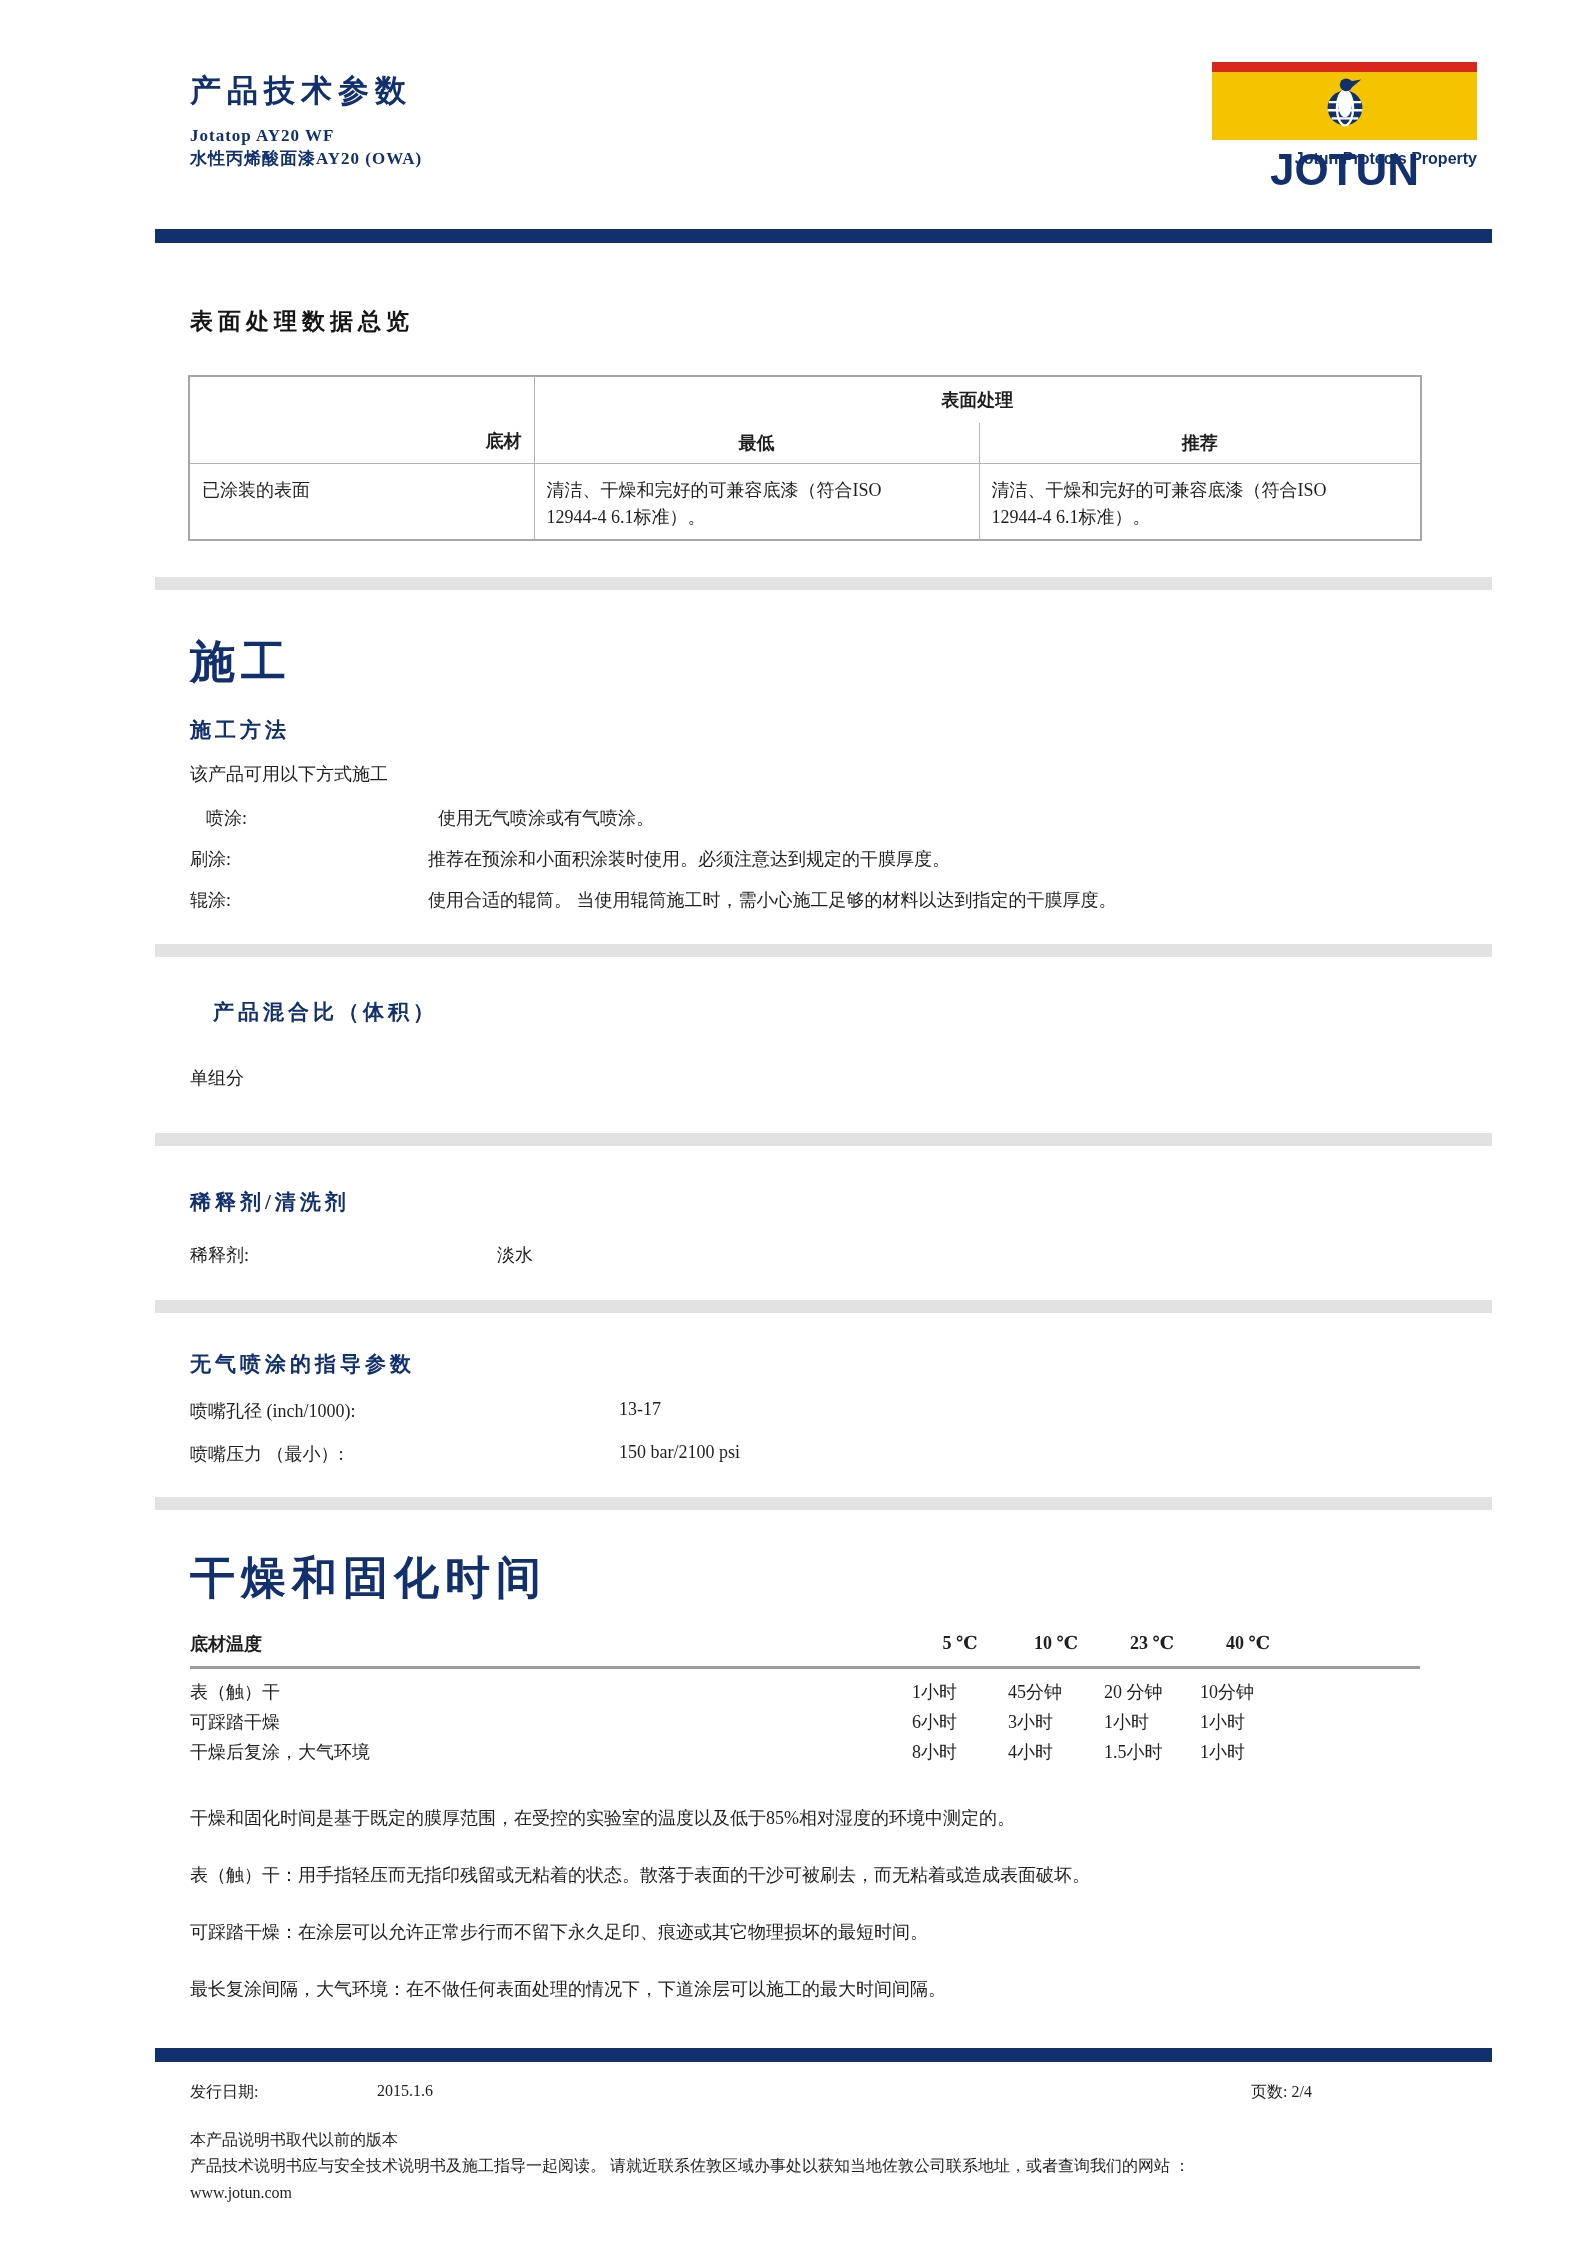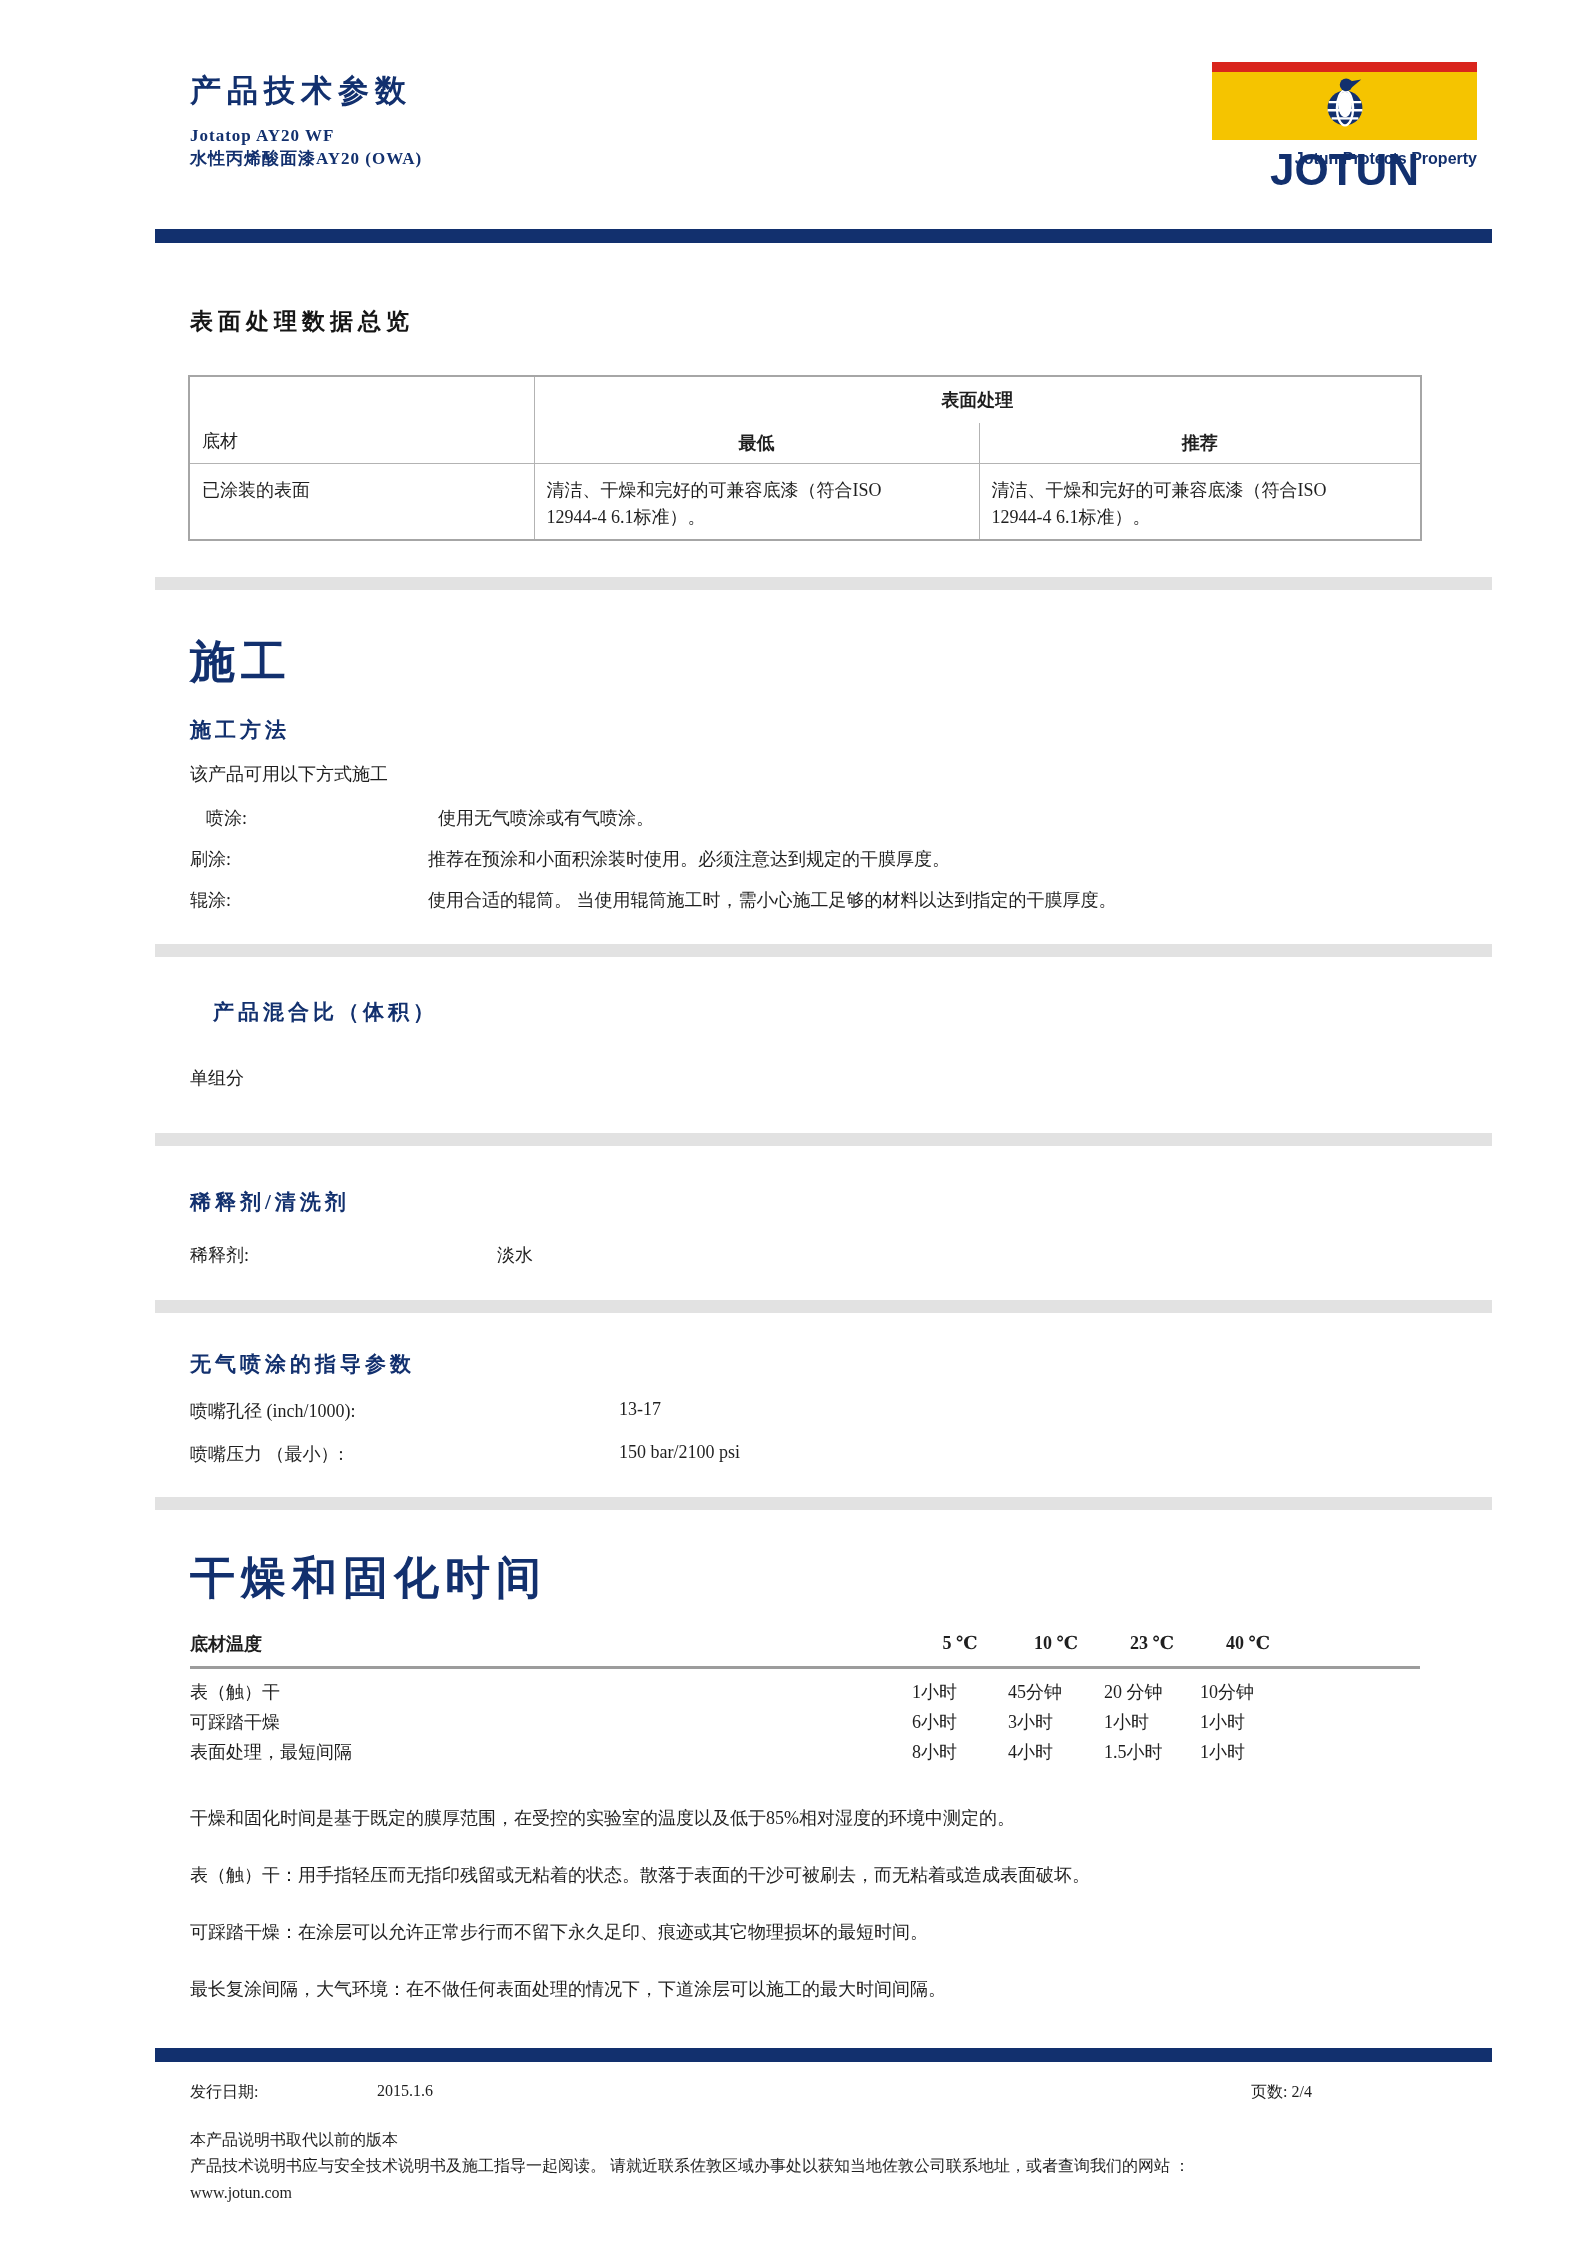--- a/index.html
+++ b/index.html
@@ -47,21 +47,21 @@
   .surface-table{
     left:188px;top:375px;width:1232px;
     border-collapse:collapse;table-layout:fixed;
     font-size:18px;color:var(--body);
   }
   .surface-table{border:2px solid #a6a6a6;}
   .surface-table th,.surface-table td{font-weight:normal;padding:0 12px;}
   .surface-table .col-div{border-left:1px solid var(--tbl-border);}
   .surface-table .row-div{border-top:1px solid var(--tbl-border);}
   .surface-table .group-h{font-weight:bold;text-align:center;height:47px;vertical-align:middle;}
-  .surface-table .substrate-h{font-weight:normal;text-align:left;vertical-align:bottom;padding-bottom:10px;}
+  .surface-table .substrate-h{font-weight:bold;text-align:right;vertical-align:bottom;padding-bottom:10px;}
   .surface-table .col-h{font-weight:bold;text-align:center;height:40px;vertical-align:middle;}
   .surface-table td.cell{height:77px;vertical-align:top;padding-top:13px;line-height:27px;white-space:pre-line;}
 
   
   .kv{white-space:nowrap;font-size:18px;color:var(--body);}
   .kv .v{position:absolute;white-space:nowrap;}
   .v-a{left:238px;}   
   .v-b{left:307px;}   
   .v-c{left:429px;}   
 
@@ -205,21 +205,21 @@
     <div class="t">45分钟</div>
     <div class="t">20 分钟</div>
     <div class="t">10分钟</div>
 
     <div class="lab">可踩踏干燥</div>
     <div class="t">6小时</div>
     <div class="t">3小时</div>
     <div class="t">1小时</div>
     <div class="t">1小时</div>
 
-    <div class="lab">表面处理，最短间隔</div>
+    <div class="lab">干燥后复涂，大气环境</div>
     <div class="t">8小时</div>
     <div class="t">4小时</div>
     <div class="t">1.5小时</div>
     <div class="t">1小时</div>
   </div>
 
   <div class="abs note" style="left:190px;top:1806px;">干燥和固化时间是基于既定的膜厚范围，在受控的实验室的温度以及低于85%相对湿度的环境中测定的。</div>
   <div class="abs note" style="left:190px;top:1863px;">表（触）干：用手指轻压而无指印残留或无粘着的状态。散落于表面的干沙可被刷去，而无粘着或造成表面破坏。</div>
   <div class="abs note" style="left:190px;top:1920px;">可踩踏干燥：在涂层可以允许正常步行而不留下永久足印、痕迹或其它物理损坏的最短时间。</div>
   <div class="abs note" style="left:190px;top:1977px;">最长复涂间隔，大气环境：在不做任何表面处理的情况下，下道涂层可以施工的最大时间间隔。</div>

